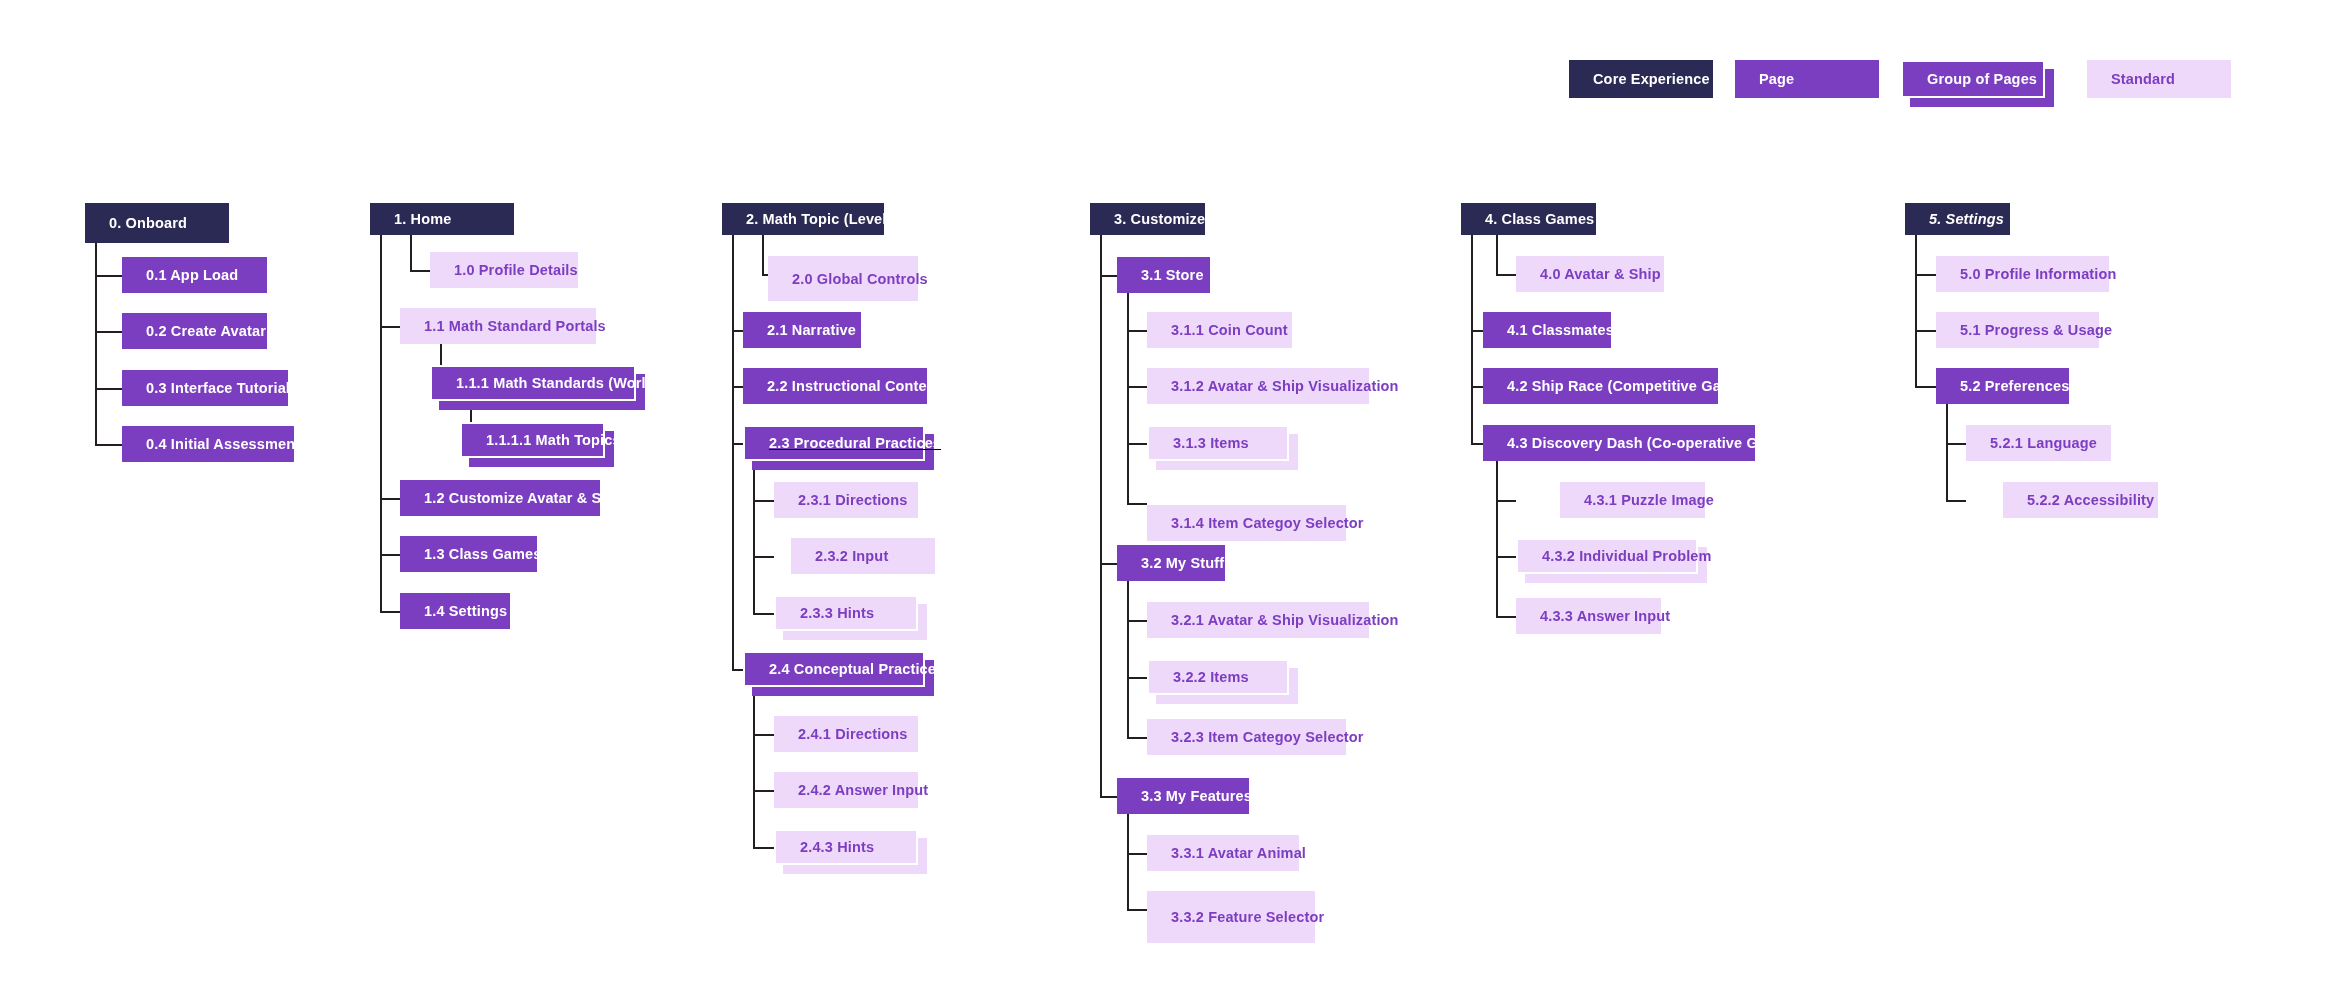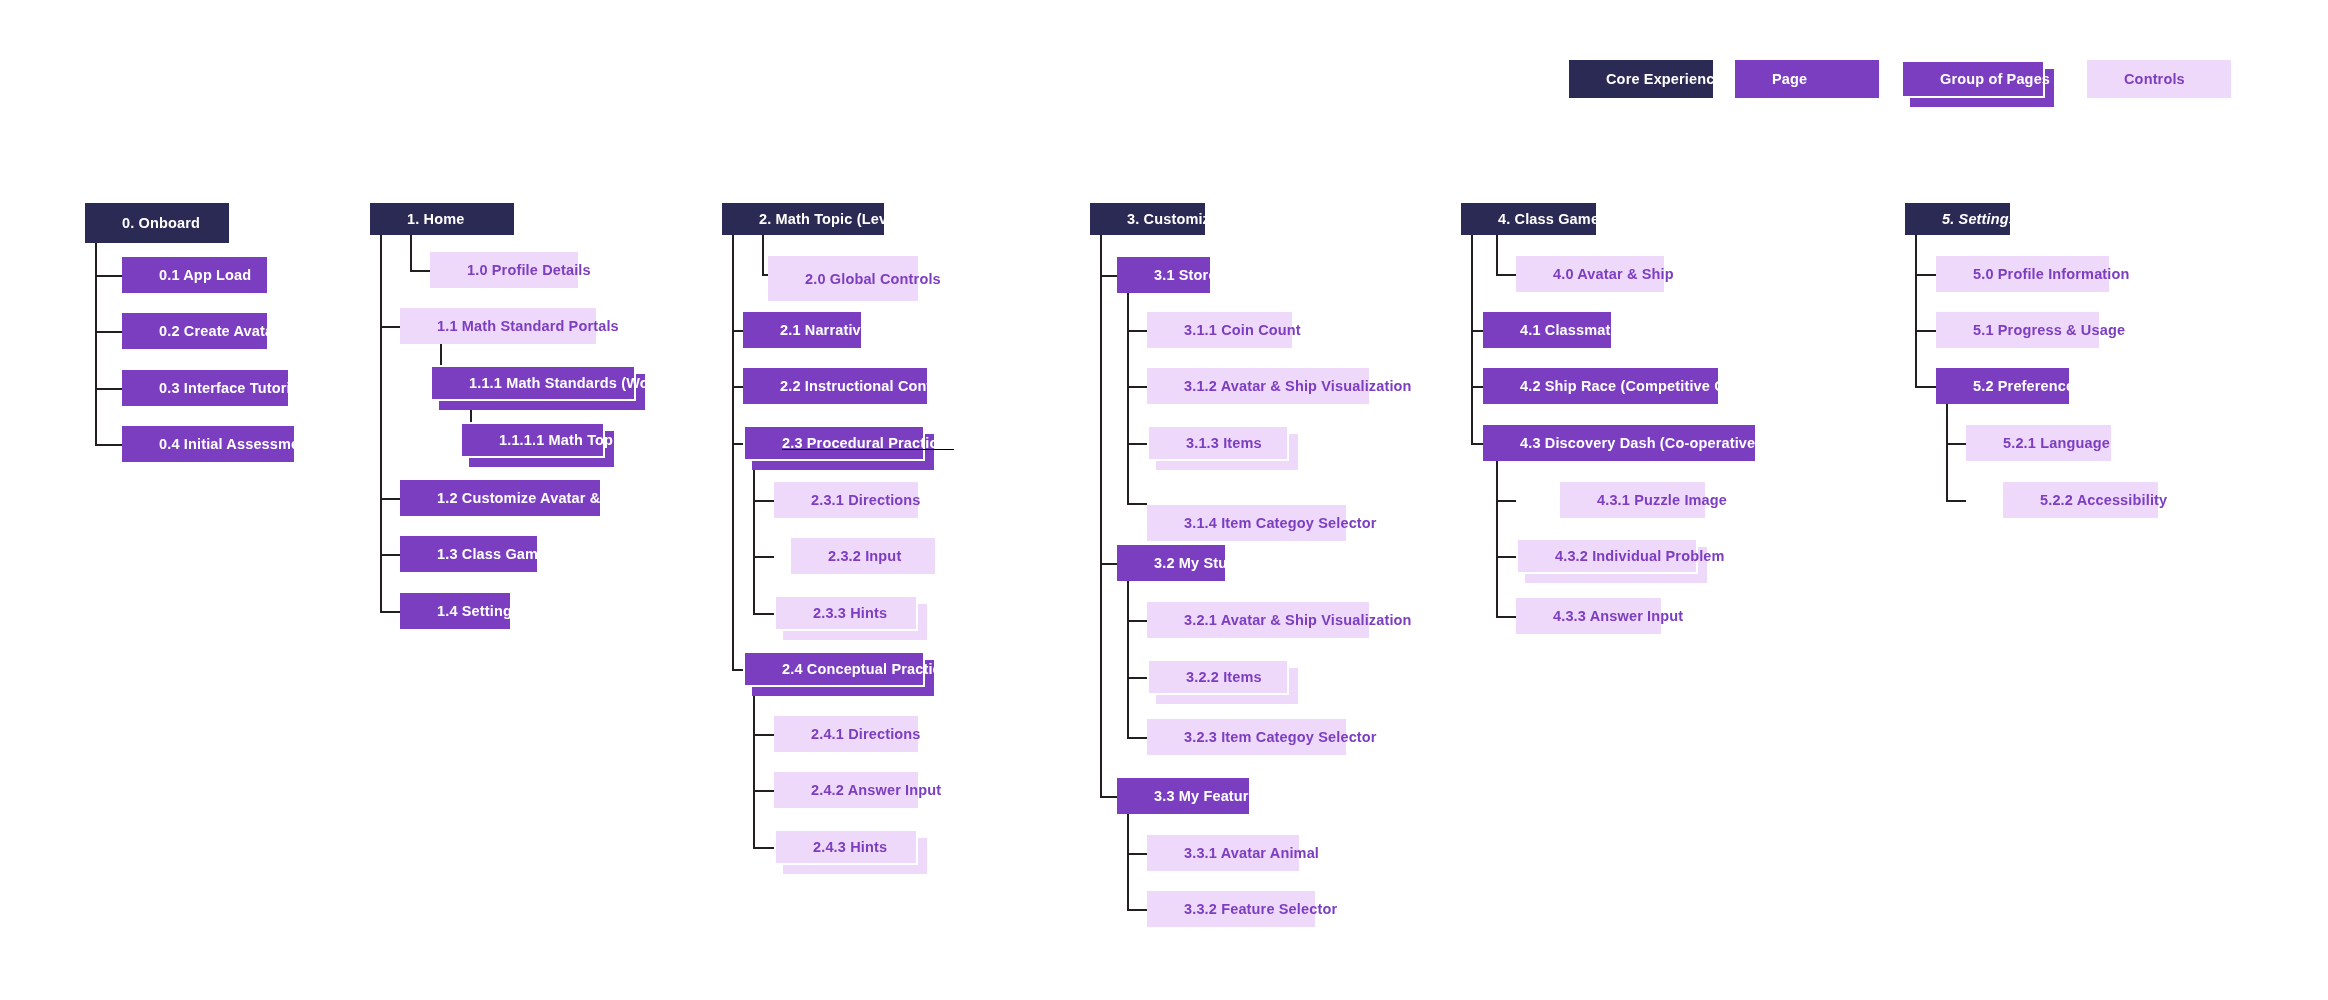--- a/index.html
+++ b/index.html
@@ -16,21 +16,21 @@
   .legend{position:absolute;top:0;left:0;width:100%;height:120px;}
 
   
   .node{position:absolute;box-sizing:border-box;}
   .node .box{
     position:relative;z-index:3;width:100%;height:100%;
     display:flex;align-items:center;box-sizing:border-box;
   }
   .node .label{
     font-size:14.5px;font-weight:700;letter-spacing:.15px;
-    white-space:nowrap;padding-left:37px;
+    white-space:nowrap;padding-left:24px;
   }
   
   .node.group .box{border:2px solid #ffffff;}
   .node.group::after{
     content:"";position:absolute;z-index:1;
     left:9px;top:9px;width:100%;height:100%;
     background:var(--plate,#7C3EC0);
   }
 
   
@@ -65,21 +65,21 @@
           <span class="label">Page</span>
         </div>
       </div>
       <div class="node page group" style="left: 1901px; top: 60px; width: 144px; height: 38px;">
         <div class="box">
           <span class="label">Group of Pages</span>
         </div>
       </div>
       <div class="node comp" style="left: 2087px; top: 60px; width: 144px; height: 38px;">
         <div class="box">
-          <span class="label">Controls</span>
+          <span class="label">Standard</span>
         </div>
       </div>
     </div>
 
   <div id="connectors">
       <div class="vline" style="left: 95px; top: 235px; height: 209px;"></div>
       <div class="vline" style="left: 380px; top: 235px; height: 376px;"></div>
       <div class="vline" style="left: 732px; top: 235px; height: 434px;"></div>
       <div class="vline" style="left: 1100px; top: 235px; height: 561px;"></div>
       <div class="vline" style="left: 1471px; top: 235px; height: 208px;"></div>
@@ -323,21 +323,21 @@
       <div class="node page" style="left: 1117px; top: 778px; width: 132px; height: 36px;">
         <div class="box">
           <span class="label">3.3 My Features</span>
         </div>
       </div>
       <div class="node comp" style="left: 1147px; top: 835px; width: 152px; height: 36px;">
         <div class="box">
           <span class="label">3.3.1 Avatar Animal</span>
         </div>
       </div>
-      <div class="node comp" style="left: 1147px; top: 891px; width: 168px; height: 36px;">
+      <div class="node comp" style="left: 1147px; top: 891px; width: 168px; height: 52px;">
         <div class="box">
           <span class="label">3.3.2 Feature Selector</span>
         </div>
       </div>
       <div class="node core" style="left: 1461px; top: 203px; width: 135px; height: 32px;">
         <div class="box">
           <span class="label">4. Class Games</span>
         </div>
       </div>
       <div class="node comp" style="left: 1516px; top: 256px; width: 148px; height: 36px;">

